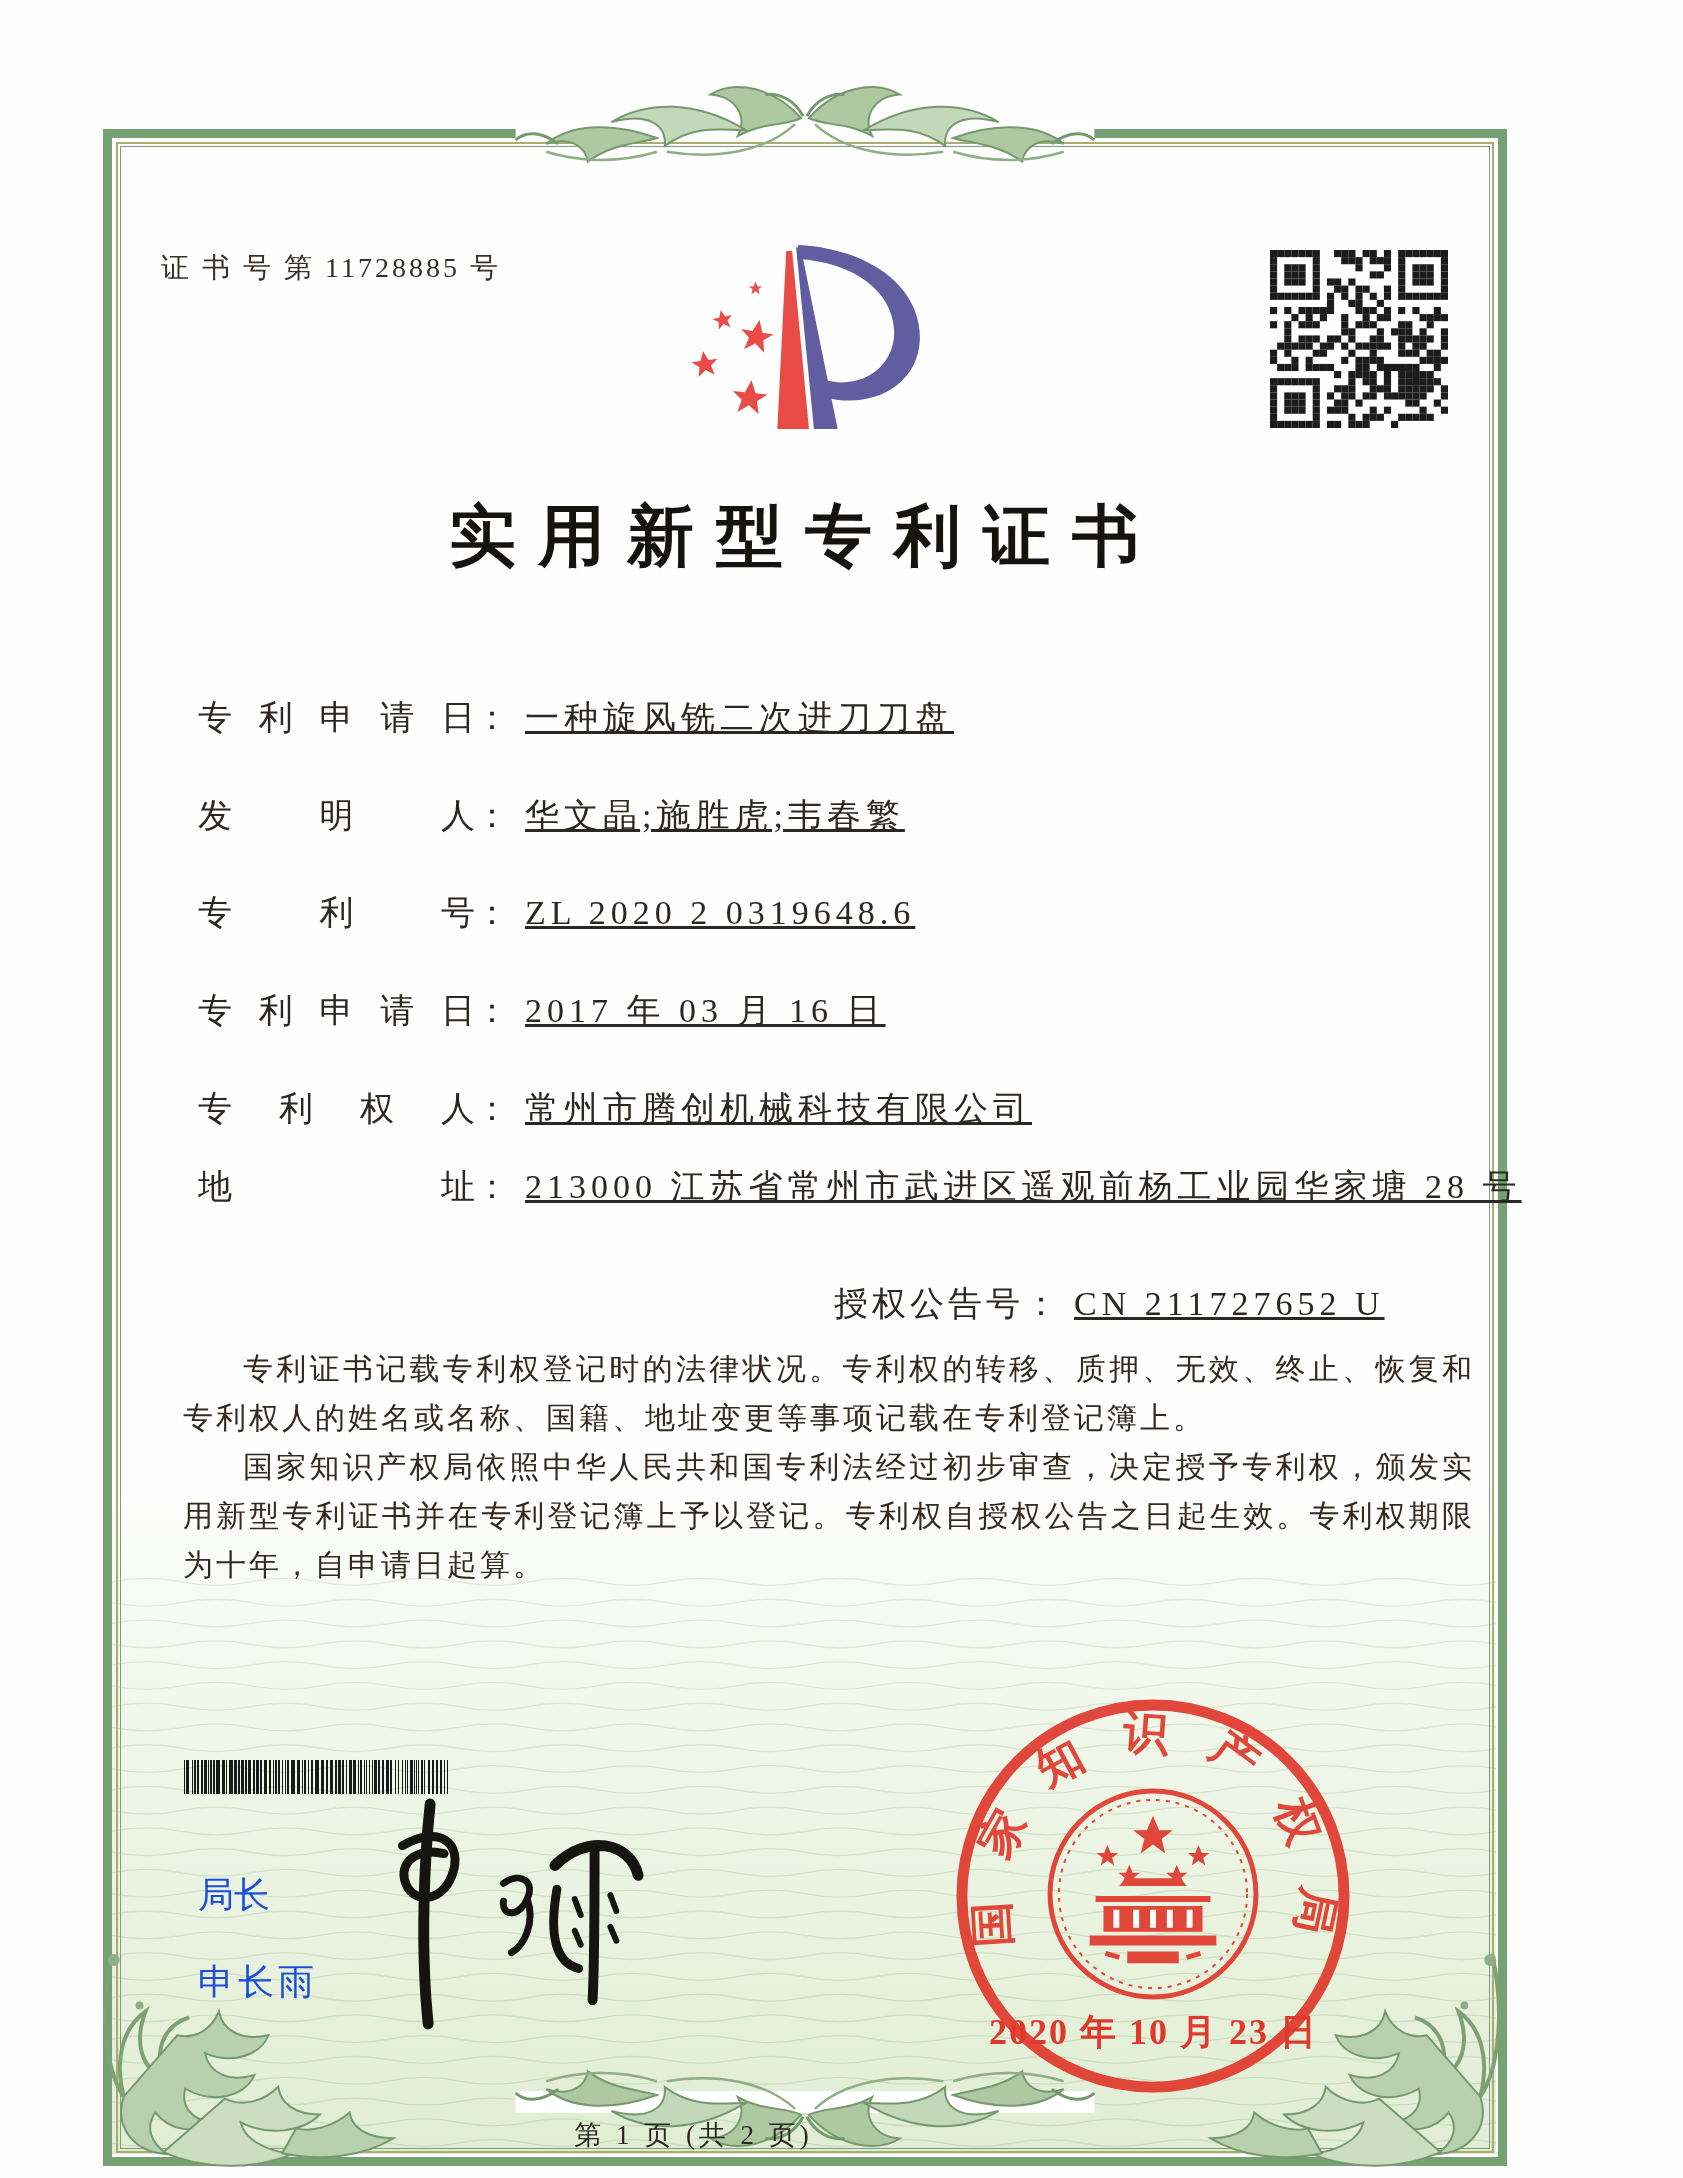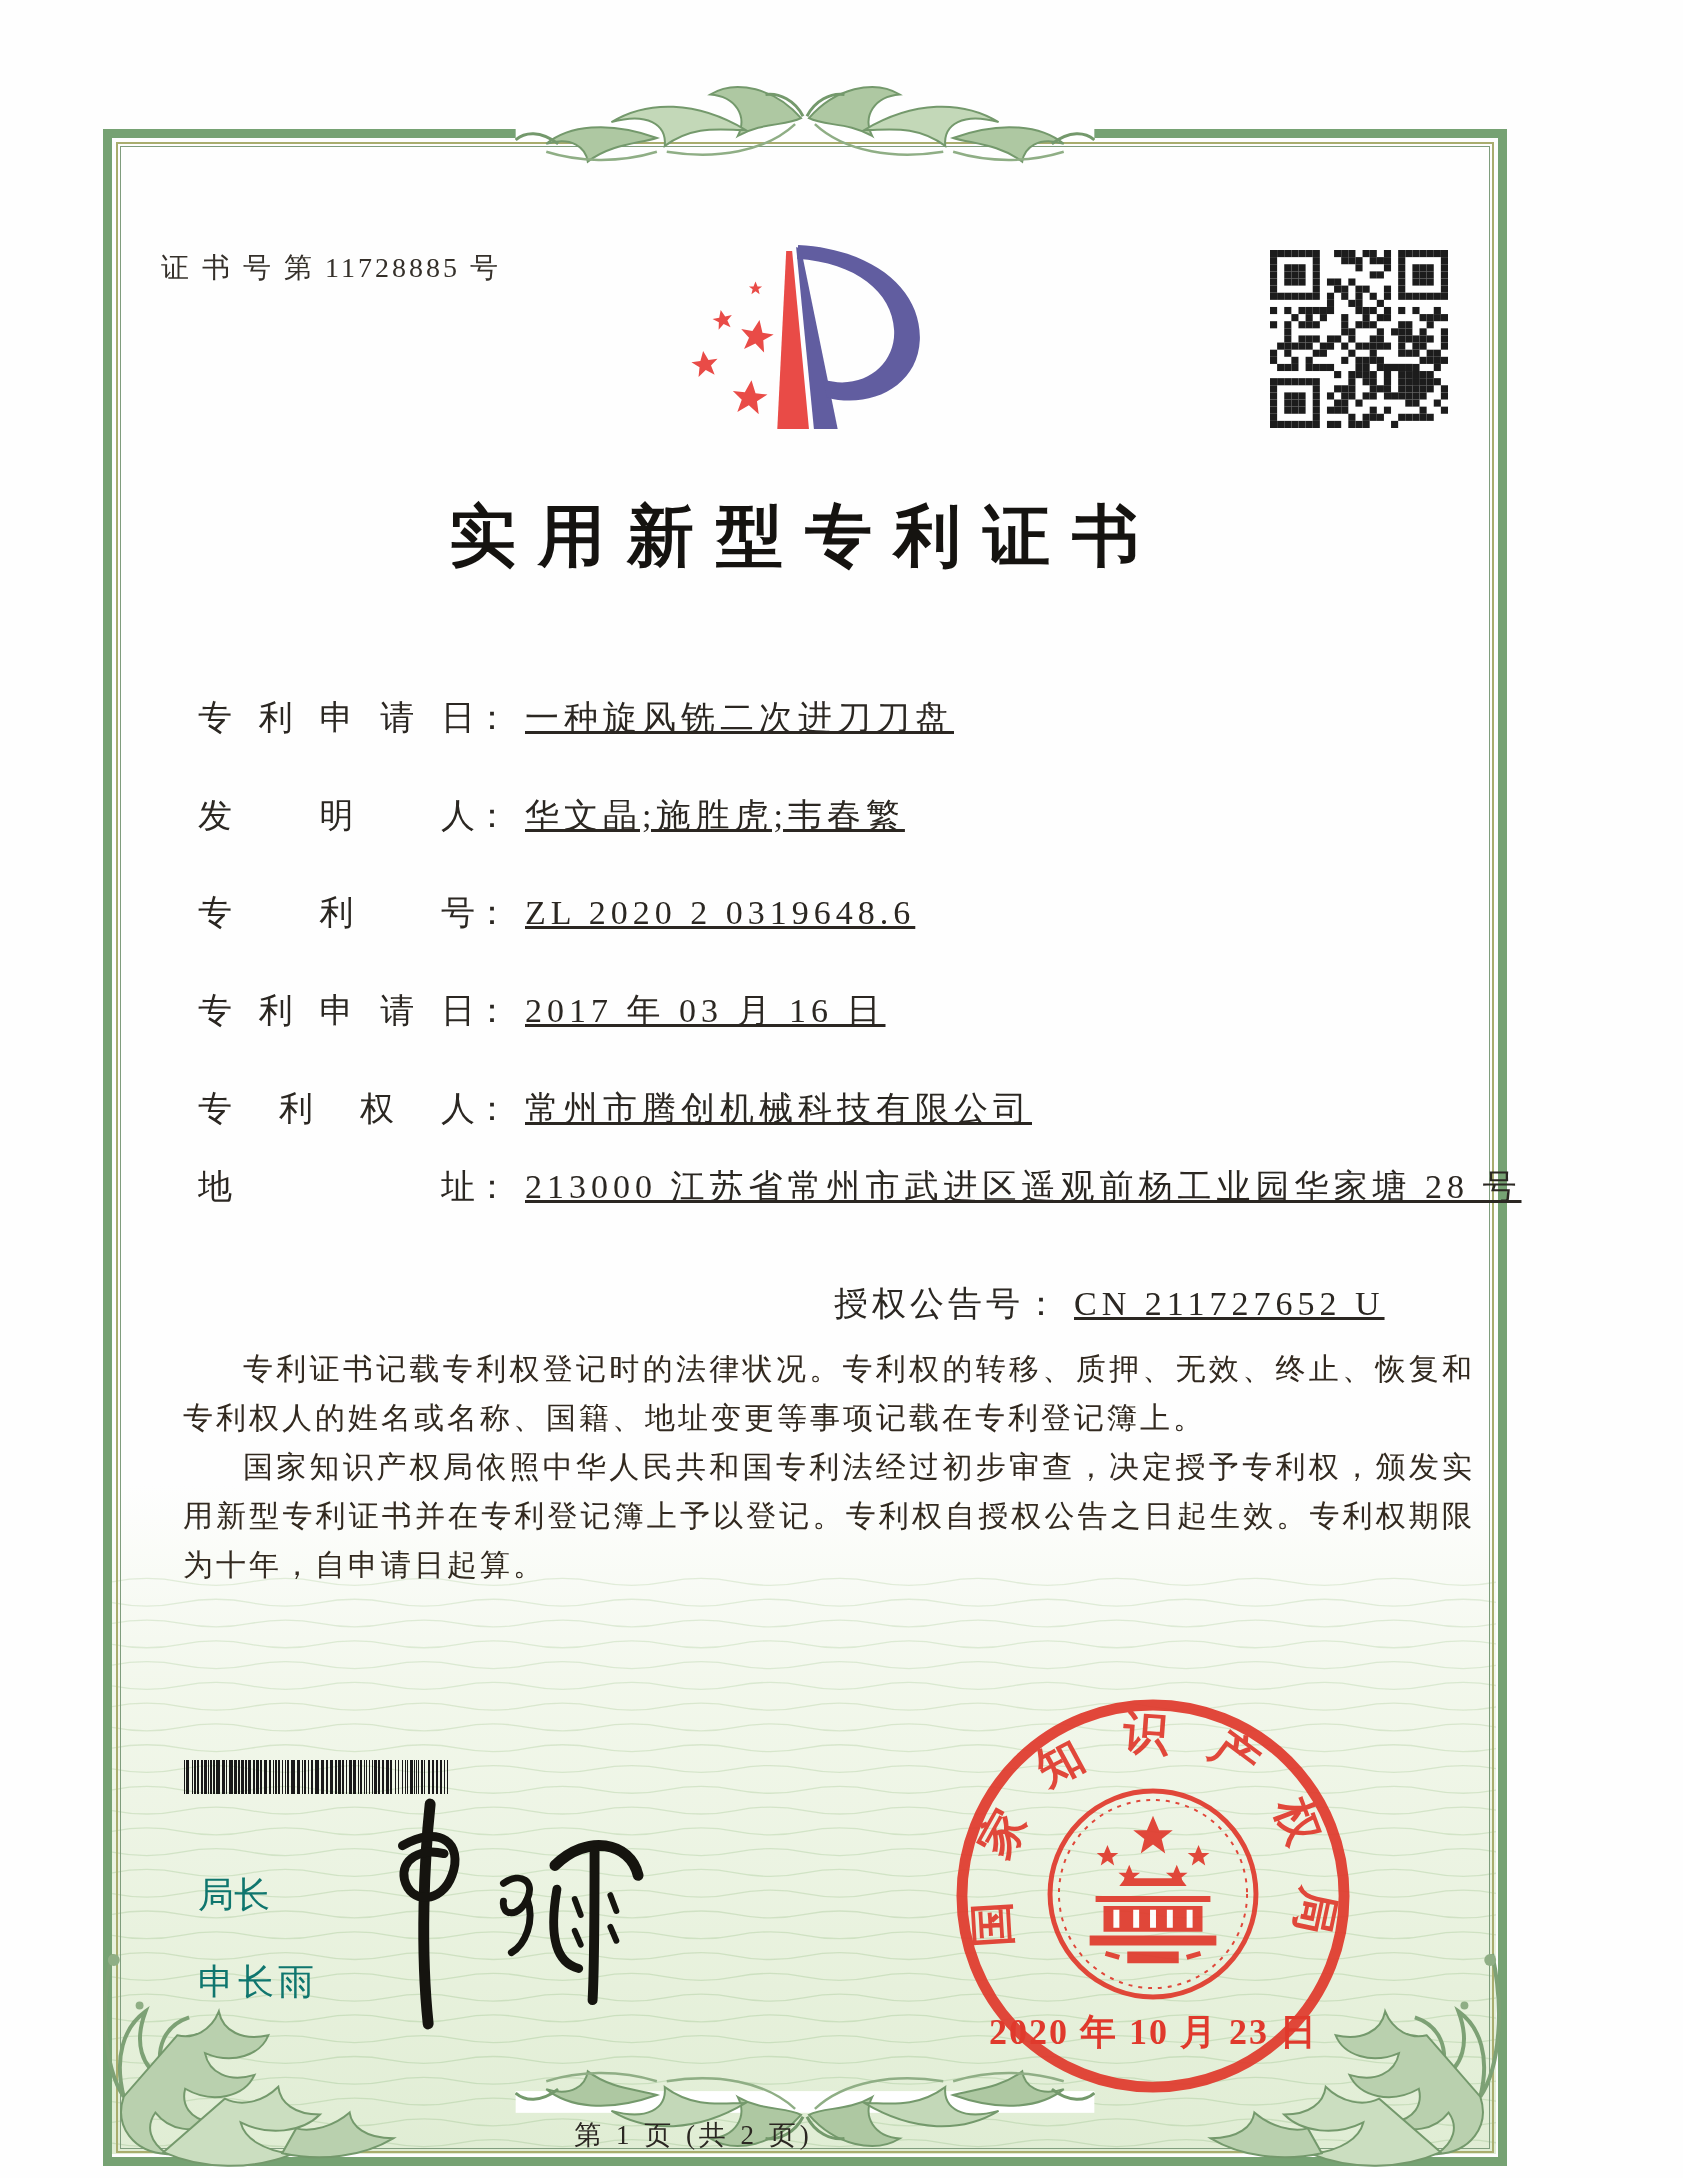--- a/index.html
+++ b/index.html
@@ -42,21 +42,21 @@
 
   
   #body-text{left:183px;top:1344px;width:1292px;z-index:3;}
   #body-text p{margin:0;font-size:30px;line-height:49px;letter-spacing:3px;
     text-indent:2em;text-align:justify;color:#32291f;}
 
   
   #barcode{left:184px;top:1760px;width:267px;height:34px;z-index:3;font-size:0;}
   #barcode i{display:inline-block;height:100%;background:#191919;vertical-align:top;}
   #signatory{left:198px;top:1871px;z-index:3;
-    font-family:"Liberation Sans","DejaVu Sans",sans-serif;font-size:36px;color:#0f766e;}
+    font-family:"Liberation Sans","DejaVu Sans",sans-serif;font-size:36px;color:#1d4ed8;}
   #signatory .role{display:block;}
   #signatory .name{display:block;margin-top:38px;letter-spacing:4px;}
   #signature{left:345px;top:1790px;width:307px;height:248px;z-index:3;}
 
   #seal{left:955px;top:1698px;width:396px;height:396px;z-index:4;opacity:.92;}
   #seal-date{left:985px;top:2008px;width:337px;text-align:center;
     font-size:36px;letter-spacing:2px;color:#e0392c;z-index:5;font-weight:bold;}
 
   #footer{left:103px;top:2117px;width:1181px;text-align:center;
     font-size:27px;letter-spacing:4px;color:#2b2722;z-index:5;}

